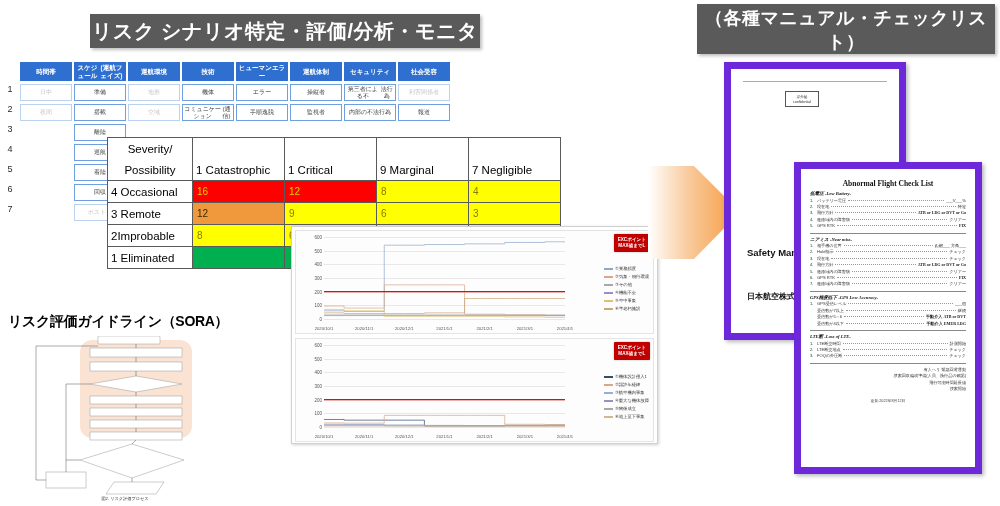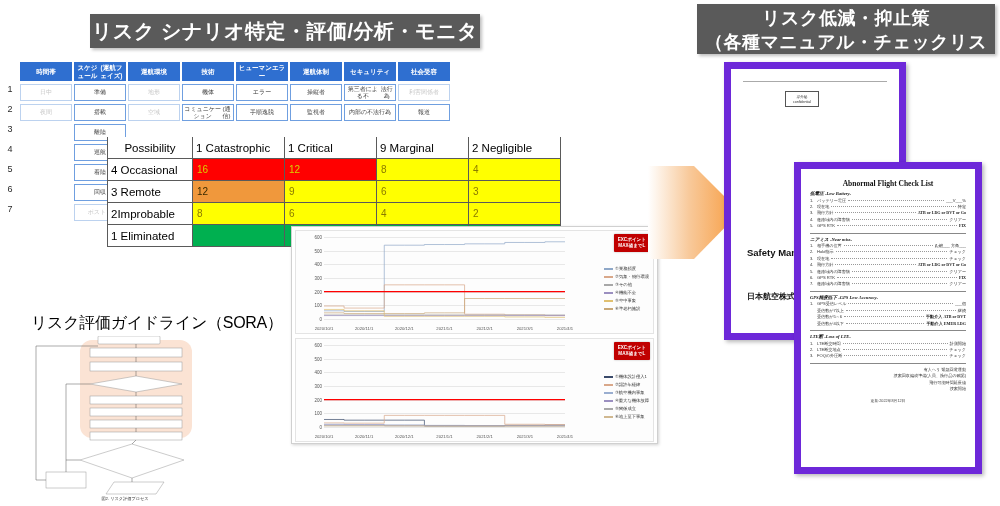--- a/index.html
+++ b/index.html
@@ -89,22 +89,22 @@
     text-align: left; font-size: 10px; padding-left: 4px;
     width: 84px;
   }
   .c-red    { background: #ff0000; color: #d8d000; }
   .c-orange { background: #f0983c; color: #3a2a00; }
   .c-yellow { background: #ffff00; color: #8a7a00; }
   .c-green  { background: #00b050; }
 
   
   #sora-caption {
-    position: absolute; left: 31px; top: 313px;
-    font-size: 16px; font-weight: normal; letter-spacing: -0.3px;
+    position: absolute; left: 8px; top: 313px;
+    font-size: 14px; font-weight: bold; letter-spacing: -0.3px;
   }
   #flowchart {
     position: absolute; left: 32px; top: 336px;
     width: 186px; height: 166px;
     background: #ffffff;
   }
   #flowchart svg { display: block; }
   .fcap { font-size: 4.2px; fill: #333; font-family: "Liberation Sans", sans-serif; }
 
   
@@ -221,21 +221,20 @@
     font-size: 9px; line-height: 8px; color: #c8102e;
     margin-left: 3px; letter-spacing: 0.5px;
   }
   .jal-text .d { color: #b00020; letter-spacing: 1px; }
 </style>
 </head>
 <body>
 
 <div class="sec-header" id="hdr-left">リスク シナリオ特定・評価/分析・モニター</div>
 <div class="sec-header" id="hdr-right">
-  <span>リスク低減・抑止策</span>
   <span>（各種マニュアル・チェックリスト）</span>
 </div>
 
 <div id="scenario">
     <div class="rownum" style="top: 22px;">1</div>
     <div class="rownum" style="top: 42px;">2</div>
     <div class="rownum" style="top: 62px;">3</div>
     <div class="rownum" style="top: 82px;">4</div>
     <div class="rownum" style="top: 102px;">5</div>
     <div class="rownum" style="top: 122px;">6</div>
@@ -450,25 +449,32 @@
       </div>
       <div class="sc-cell empty">
         <span style="display: block;"></span>
       </div>
     </div>
   </div>
 
 <table id="riskmatrix">
   <tbody>
       <tr>
+        <td class="hdr-sev">Severity/</td>
+        <td style="border-bottom: none;"></td>
+        <td style="border-bottom: none;"></td>
+        <td style="border-bottom: none;"></td>
+        <td style="border-bottom: none;"></td>
+      </tr>
+      <tr>
         <td class="hdr-pos">Possibility</td>
         <td class="sevname" style="border-top: none;">1 Catastrophic</td>
         <td class="sevname" style="border-top: none;">1 Critical</td>
         <td class="sevname" style="border-top: none;">9 Marginal</td>
-        <td class="sevname" style="border-top: none;">2 Negligible</td>
+        <td class="sevname" style="border-top: none;">7 Negligible</td>
       </tr>
       <tr>
         <td class="rowlabel">4 Occasional</td>
         <td class="val c-red">16</td>
         <td class="val c-red">12</td>
         <td class="val c-yellow">8</td>
         <td class="val c-yellow">4</td>
       </tr>
       <tr>
         <td class="rowlabel">3 Remote</td>

